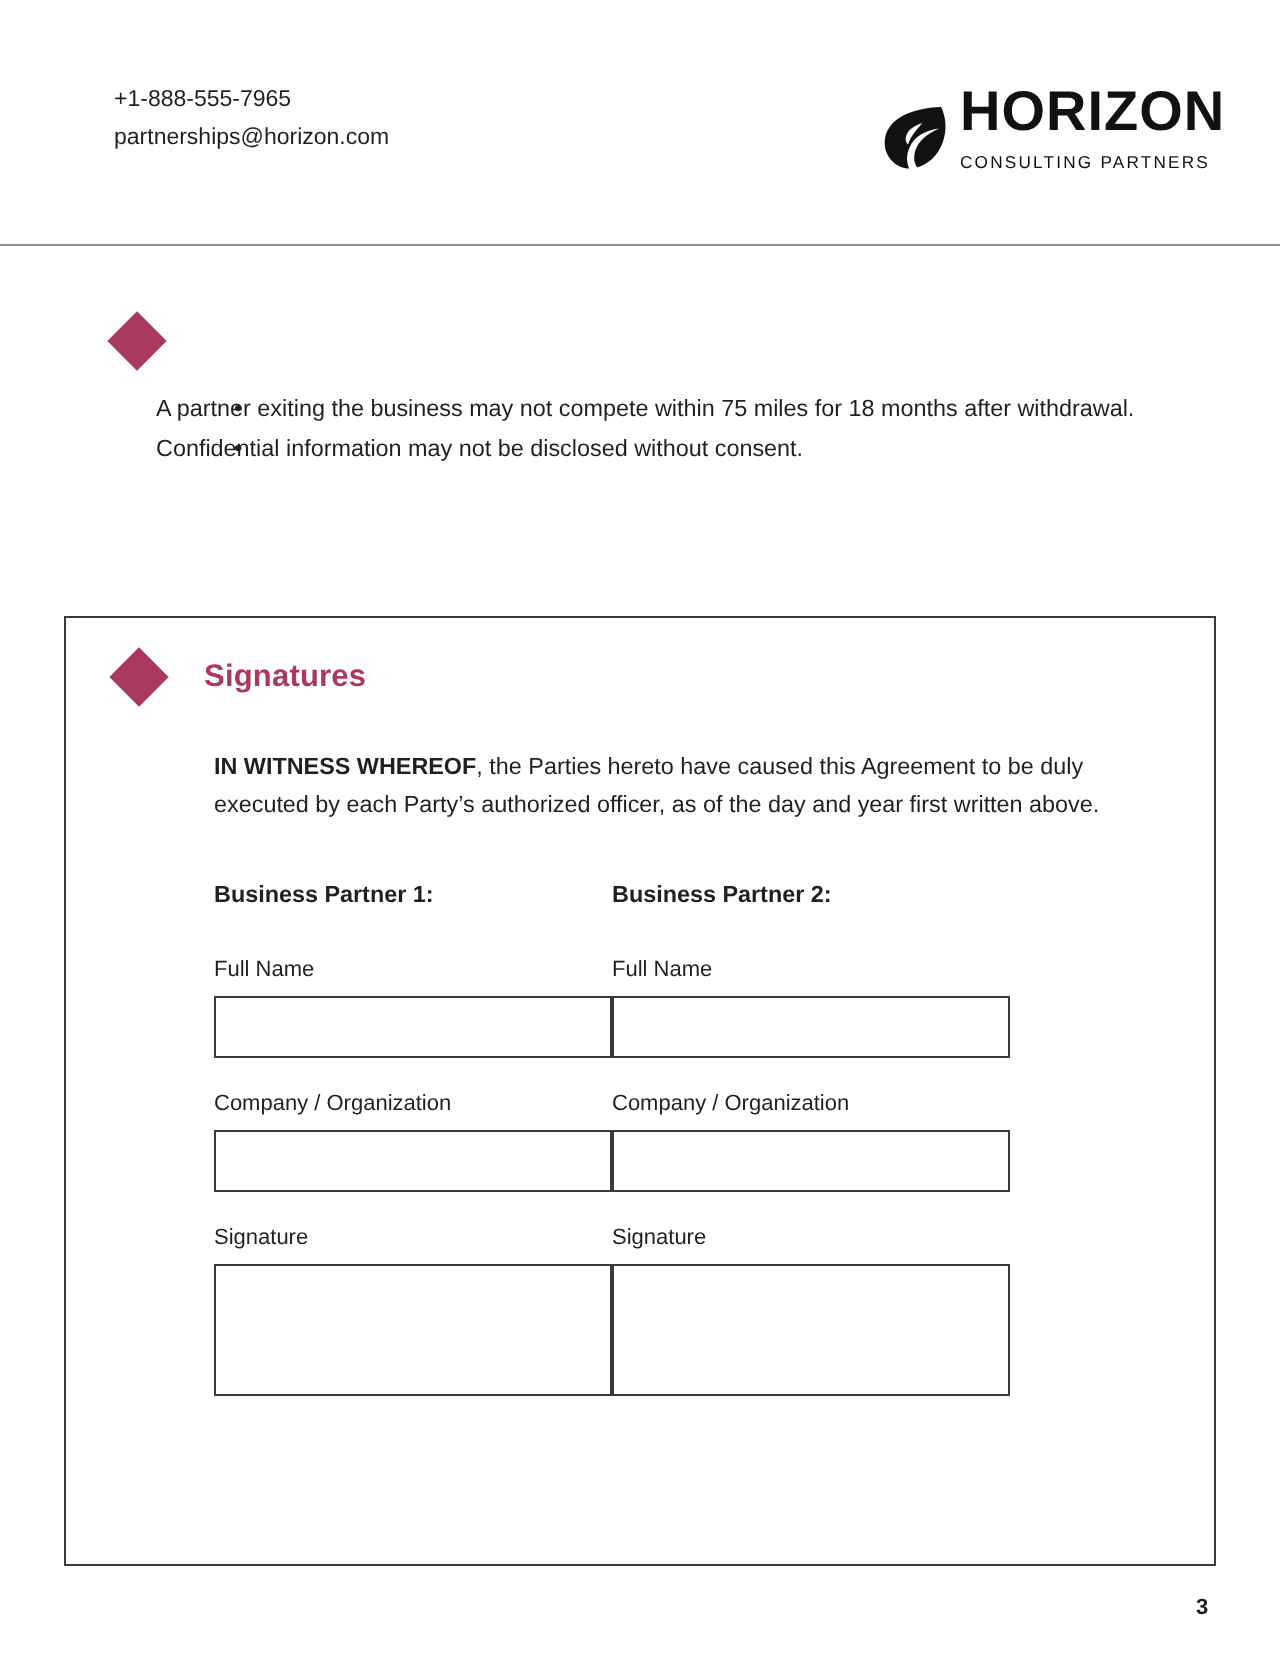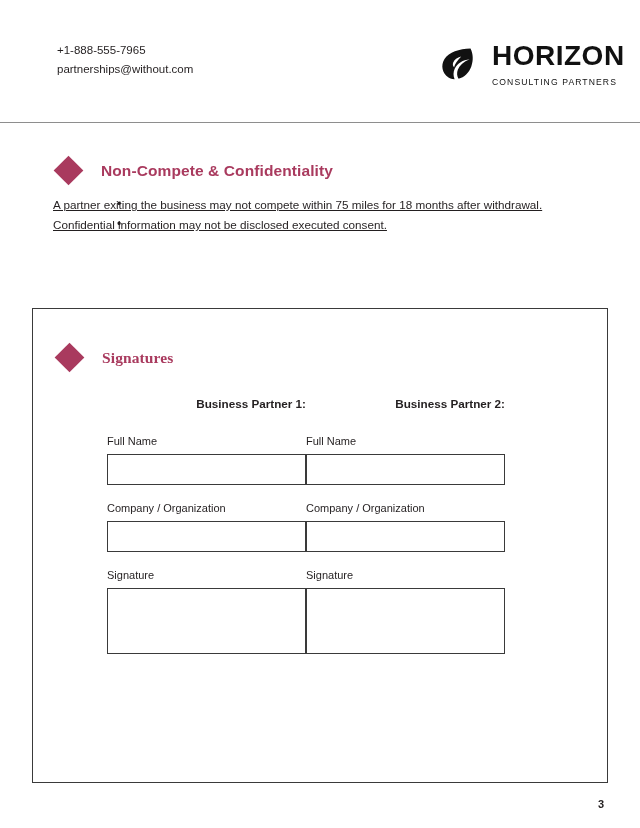--- a/index.html
+++ b/index.html
@@ -33,22 +33,21 @@
     color: #231f20;
   }
   .contact-line { white-space: nowrap; }
   .contact-line.bold { font-weight: bold; }
 
   .logo {
     position: absolute;
     left: 440px;
     top: 41px;
     display: flex;
-    align-items: center;
-    gap: 12px;
+    align-items: flex-end;
   }
   .logo-mark {
     width: 34px;
     height: 37px;
     margin-right: 6px;
     flex: none;
   }
   .logo-text { display: block; }
   .logo-word {
     font-size: 28px;
@@ -111,27 +110,26 @@
   .noncompete .section-head { margin-left: 58px; }
   .noncompete .diamond { margin-right: 22px; }
 
   .bullets {
     margin: 14px 0 0 0;
     padding: 0;
     list-style: none;
   }
   .bullets li {
     position: relative;
-    padding-left: 53px;
+    padding-left: 78px;
     padding-right: 45px;
     font-size: 11.7px;
     line-height: 19px;
     color: #231f20;
     margin-bottom: 1px;
-    text-decoration: underline;
   }
   .bullets li::before {
     content: "\2022";
     position: absolute;
     left: 117px;
     top: 0;
     font-size: 12px;
     line-height: 19px;
     color: #231f20;
   }
@@ -142,22 +140,21 @@
     left: 32px;
     top: 308px;
     width: 576px;
     height: 475px;
     box-sizing: border-box;
     border: 1px solid #3a3a3a;
     background: #ffffff;
   }
   .sig-card .section-head {
     margin-left: 26px;
-    margin-top: 38px;
-    font-family: Liberation Serif, serif;
+    margin-top: 19px;
   }
   .sig-card .diamond { margin-right: 22px; }
 
   .witness {
     margin: 25px 45px 0 74px;
     font-size: 11.7px;
     line-height: 19px;
     color: #231f20;
   }
   .witness b { font-weight: bold; }
@@ -167,21 +164,20 @@
     margin: 29px 0 0 74px;
   }
   .sig-col { width: 199px; }
   .sig-col.right { }
 
   .col-title {
     font-size: 11.7px;
     font-weight: bold;
     color: #231f20;
     margin-bottom: 25px;
-    text-align: right;
   }
   .field-label {
     font-size: 11px;
     color: #231f20;
     margin-bottom: 7px;
   }
   .field-box {
     box-sizing: border-box;
     width: 199px;
     height: 31px;
@@ -204,56 +200,56 @@
     color: #231f20;
   }
 </style>
 </head>
 <body>
 
 <div class="header">
 
   <div class="contact-block">
     <div class="contact-line">+1-888-555-7965</div>
-    <div class="contact-line">partnerships@without.com</div>
+    <div class="contact-line">partnerships@horizon.com</div>
   </div>
 
   <div class="logo">
     <svg class="logo-mark" viewBox="0 0 34 37">
       <path d="M30.5 1.5 C19 2 9 5 4.5 12 C0.5 18.2 2.2 26.5 8.5 30.5 C10.5 31.8 12.6 32.3 14.6 32.2 C13.2 29 13.1 25.2 14.8 21.6 C17.3 16.2 23 13 29.6 12.3 C23.6 14.9 19.6 18.4 17.9 22.6 C16.6 25.9 16.9 29.3 18.6 31.7 C24.2 30.2 29 25.8 31.3 19.4 C33.5 13.4 33.2 6.8 30.5 1.5 Z" fill="#111111"></path>
       <path d="M21.2 9.6 C17.2 10.6 14.2 12.8 13.2 15.6 C12.5 17.5 12.9 19.3 14.1 20.3 C14.9 17.2 17.2 13.8 21.2 9.6 Z" fill="#ffffff"></path>
     </svg>
     <span class="logo-text">
       <span class="logo-word">HORIZON</span>
       <span class="logo-rule"></span>
       <span class="logo-sub">CONSULTING PARTNERS</span>
     </span>
   </div>
 
   <div class="header-divider"></div>
 </div>
 
 <div class="noncompete">
   <div class="section-head">
     <span class="diamond"></span>
-    <span class="section-title">Non-Compete &amp; Confidentiality</span>
   </div>
   <ul class="bullets">
     <li>A partner exiting the business may not compete within 75 miles for 18 months after withdrawal.</li>
-    <li>Confidential information may not be disclosed executed consent.</li>
+    <li>Confidential information may not be disclosed without consent.</li>
   </ul>
 </div>
 
 <div class="sig-card">
 
   <div class="section-head">
     <span class="diamond"></span>
     <span class="section-title">Signatures</span>
   </div>
 
+  <p class="witness"><b>IN WITNESS WHEREOF</b><span>, the Parties hereto have caused this Agreement to be duly executed by each Party’s authorized officer, as of the day and year first written above.</span></p>
 
   <div class="sig-columns">
 
     <div class="sig-col">
       <div class="col-title">Business Partner 1:</div>
 
       <div class="field-label">Full Name</div>
       <div class="field-box"></div>
 
       <div class="field-label">Company / Organization</div>

